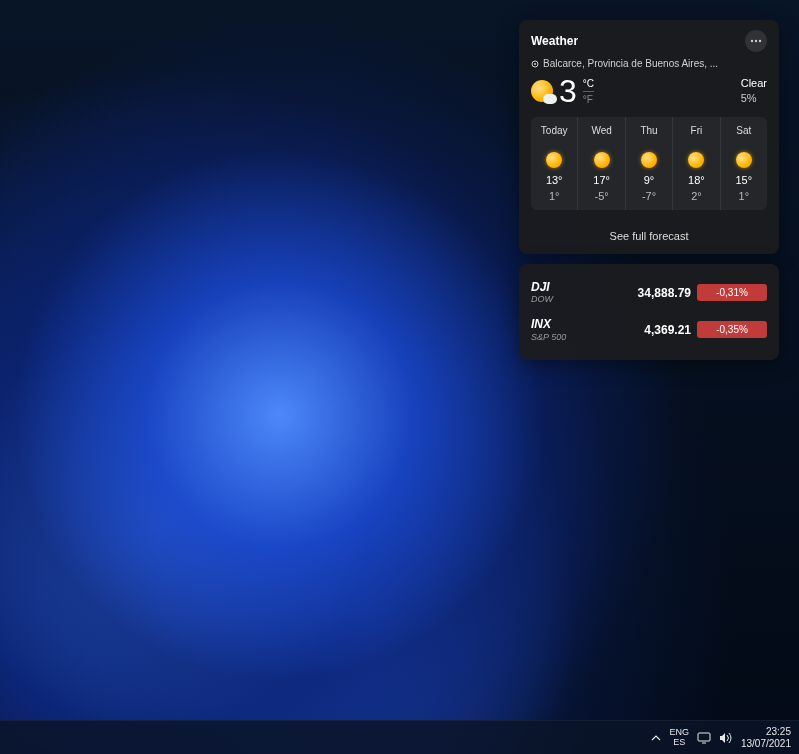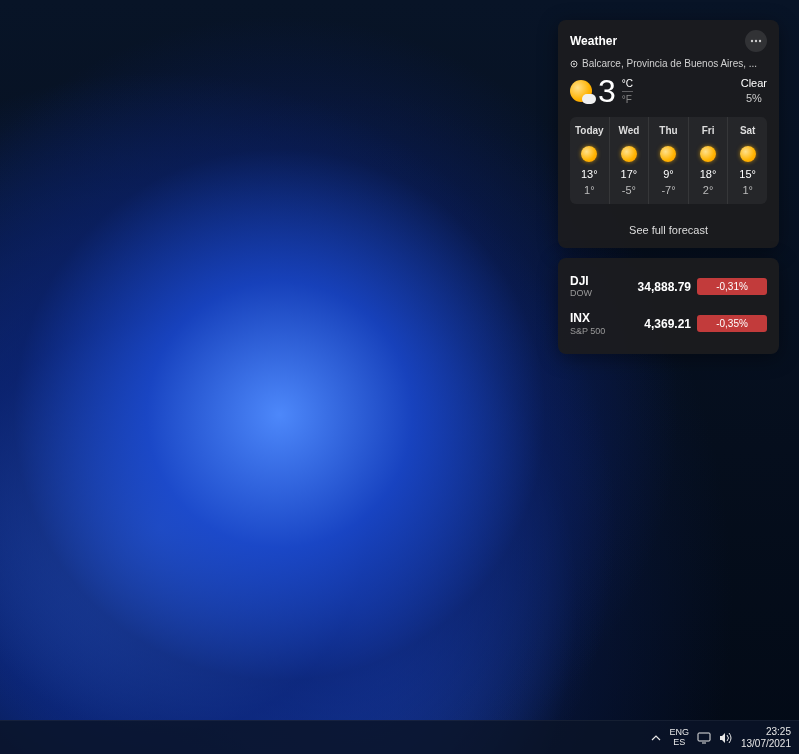--- a/index.html
+++ b/index.html
@@ -23,21 +23,21 @@
       radial-gradient(circle at 20% 70%, rgba(60,120,255,0.9) 0%, rgba(15,50,160,0.7) 25%, rgba(4,12,30,0) 55%),
       radial-gradient(ellipse at 45% 80%, rgba(40,90,230,0.8) 0%, rgba(10,30,90,0.4) 35%, rgba(4,12,30,0) 60%),
       linear-gradient(180deg, #081427 0%, #030a16 100%);
   }
 
   
   .widgets {
     position: absolute;
     top: 20px;
     right: 20px;
-    width: 221px;
+    width: 260px;
     display: flex;
     flex-direction: column;
     gap: 10px;
   }
 
   .card {
     background: rgba(28,28,30,0.92);
     border-radius: 8px;
     padding: 10px 12px 12px;
     box-shadow: 0 4px 20px rgba(0,0,0,0.4);
@@ -96,21 +96,21 @@
   .unit-stack {
     display: flex;
     flex-direction: column;
     font-size: 10px;
     line-height: 1.3;
     color: #ccc;
   }
   .unit-stack .c { color: #fff; border-bottom:1px solid rgba(255,255,255,0.3); padding-bottom:1px; }
   .unit-stack .f { padding-top:1px; color:#888; }
   .current-right {
-    text-align: center;
+    text-align: left;
     font-size: 11px;
     line-height: 1.4;
     margin-left: 19px;
   }
   .current-right .pct { color:#ccc; }
 
   .forecast {
     display: flex;
     background: rgba(255,255,255,0.05);
     border-radius: 6px;
@@ -118,41 +118,41 @@
   }
   .forecast-day {
     flex: 1;
     text-align: center;
     padding: 8px 0;
     font-size: 10px;
   }
   .forecast-day + .forecast-day {
     border-left: 1px solid rgba(255,255,255,0.08);
   }
-  .forecast-day .dname { color:#ddd; margin-bottom:10px;font-weight:bold; }
+  .forecast-day .dname { color:#ddd; margin-bottom:16px; }
   .forecast-day .icon { margin: 0 auto 6px; }
   .forecast-day .hi { font-size:11px; margin-bottom:4px; }
   .forecast-day .lo { font-size:11px; color:#bbb; }
 
   .see-full {
     text-align: center;
     font-size: 11px;
     color: #ddd;
     margin-top: 20px;
     cursor: pointer;
   }
 
   
   .market-row {
     display: flex;
     align-items: center;
     justify-content: space-between;
     padding: 6px 0;
   }
-  .market-left { line-height: 1.2; }
+  .market-left { line-height: 1.2; font-style: italic; }
   .market-sym { font-size: 12px; font-weight:600; }
   .market-name { font-size: 9px; color:#999; }
   .market-right { display:flex; align-items:center; gap:6px; }
   .market-val { font-size: 12px; font-weight:600; }
   .market-chg {
     background: #c23b3b;
     color: #fff;
     font-size: 10px;
     padding: 3px 15px;
     border-radius: 3px;

